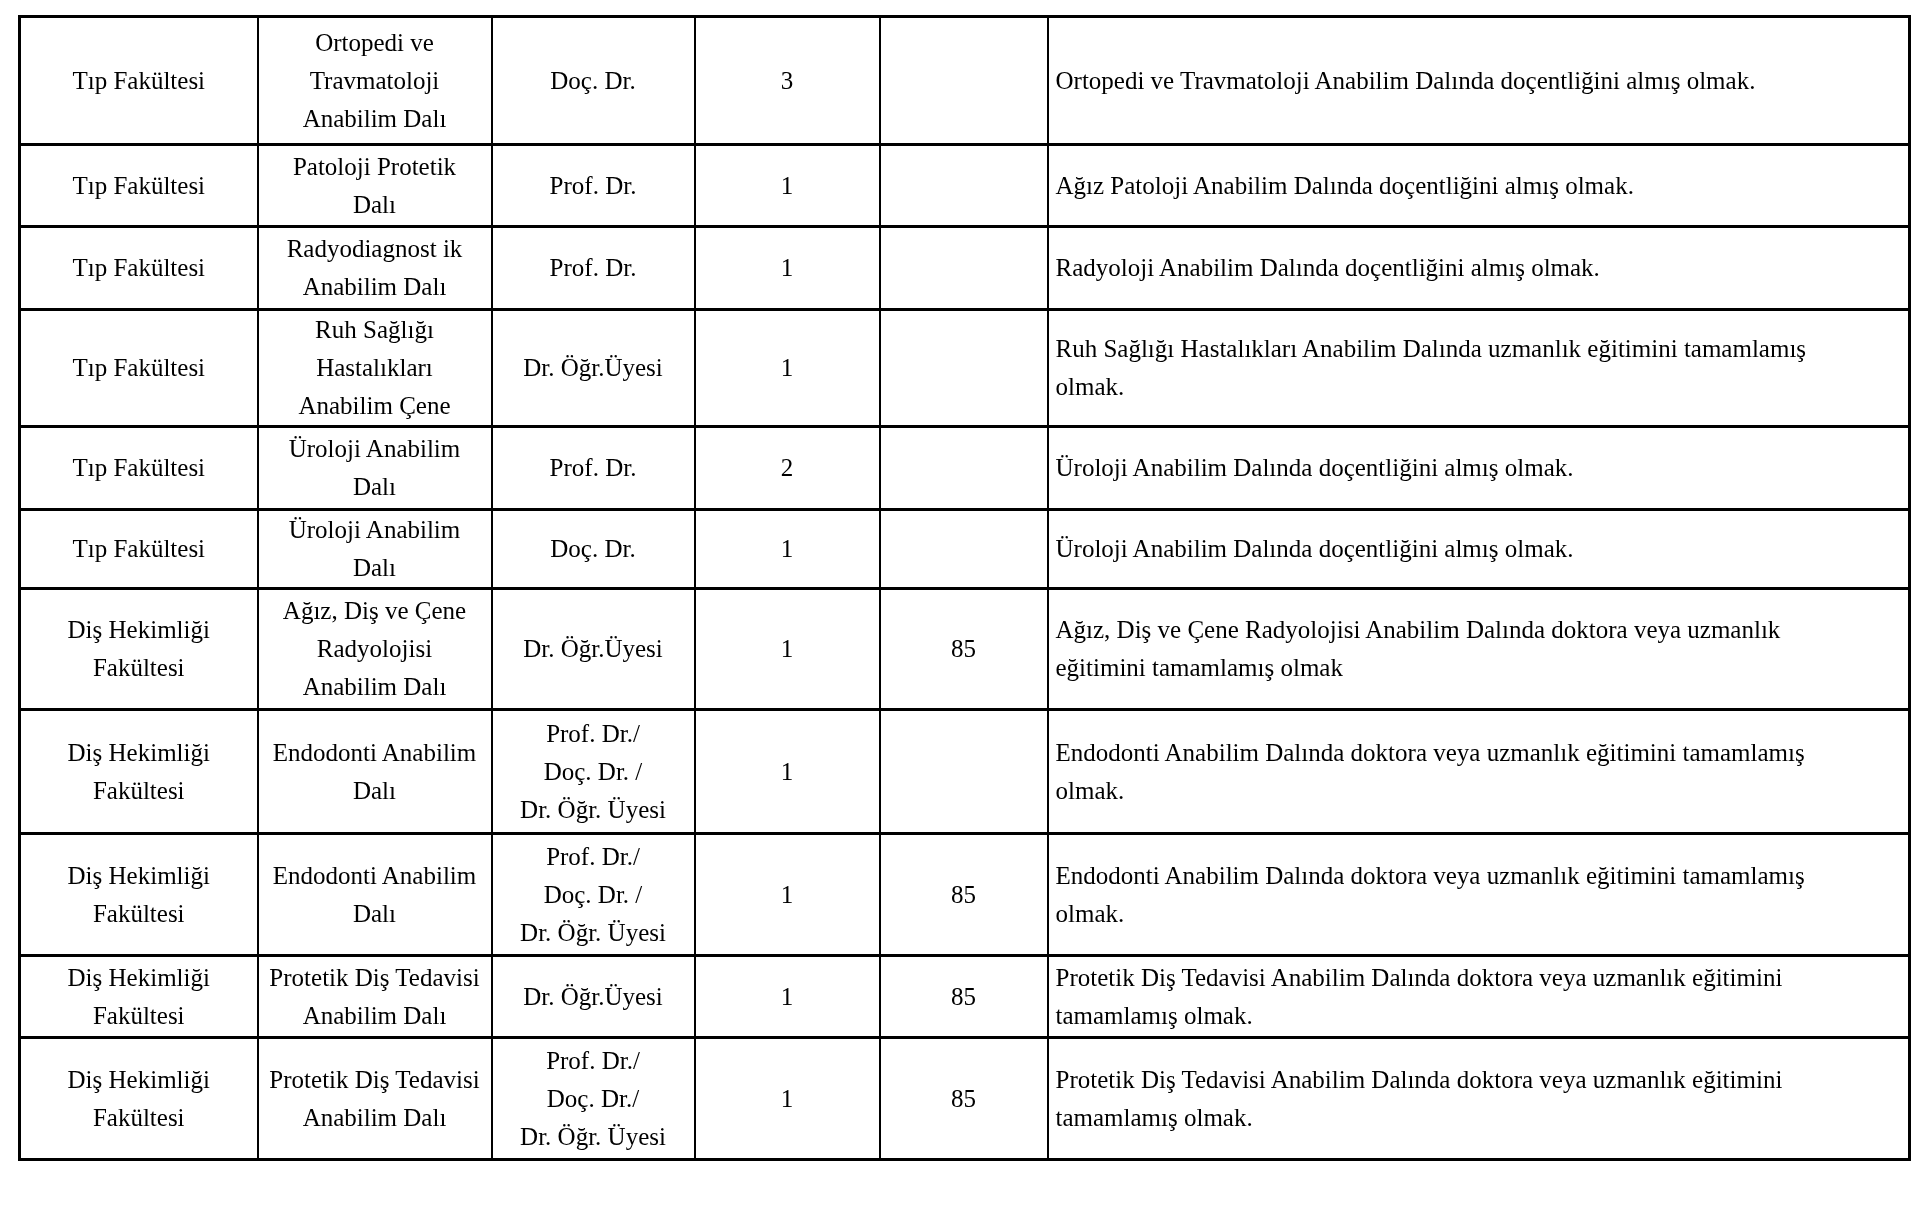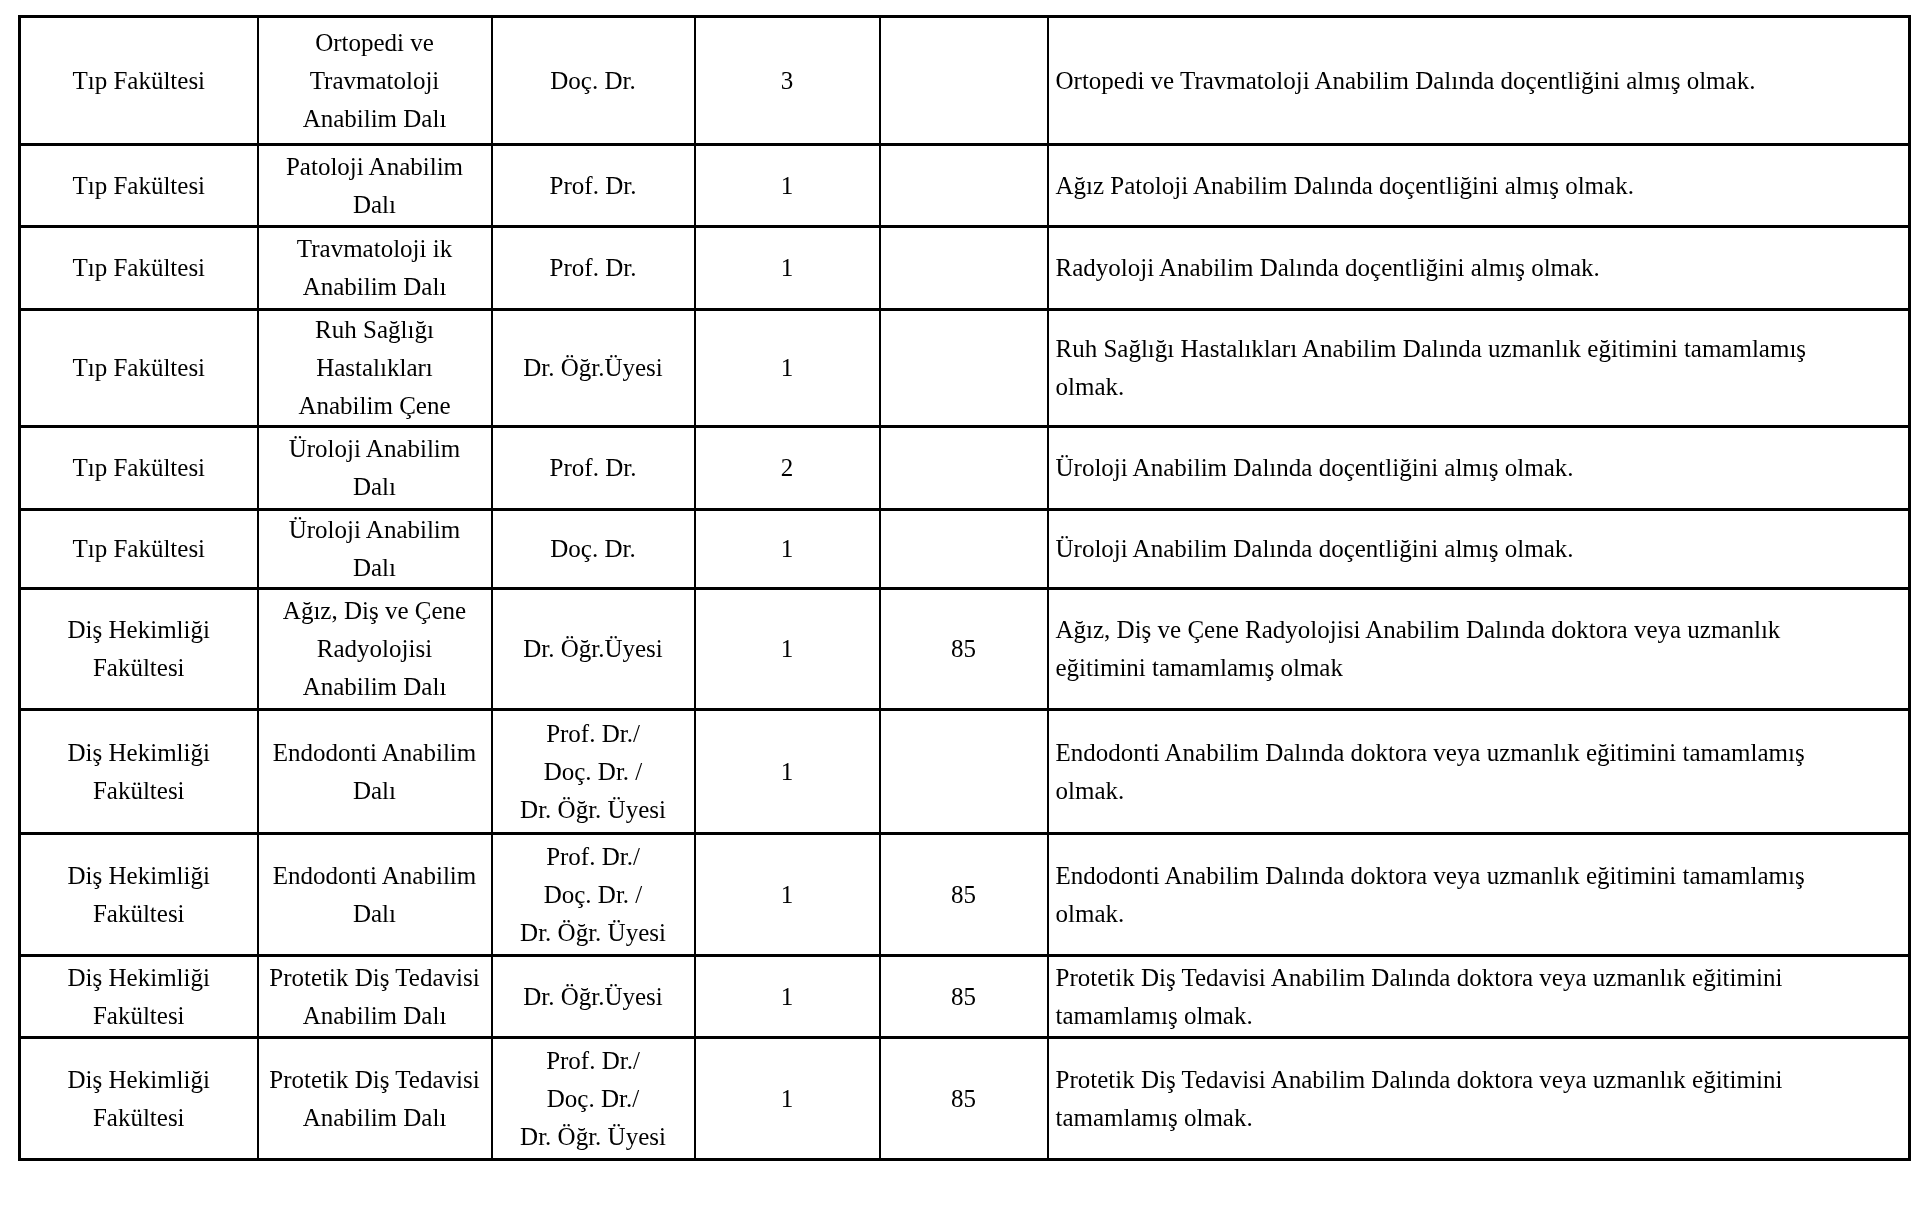--- a/index.html
+++ b/index.html
@@ -74,31 +74,31 @@
 Travmatoloji
 Anabilim Dalı</td>
     <td>Doç. Dr.</td>
     <td>3</td>
     <td></td>
     <td class="req">Ortopedi ve Travmatoloji Anabilim Dalında doçentliğini almış olmak.</td>
   </tr>
 
   <tr class="r1">
     <td>Tıp Fakültesi</td>
-    <td>Patoloji Anabilim
+    <td>Patoloji Protetik
 Dalı</td>
     <td>Prof. Dr.</td>
     <td>1</td>
     <td></td>
     <td class="req">Ağız Patoloji Anabilim Dalında doçentliğini almış olmak.</td>
   </tr>
 
   <tr class="r2">
     <td>Tıp Fakültesi</td>
-    <td>Travmatoloji ik
+    <td>Radyodiagnost ik
 Anabilim Dalı</td>
     <td>Prof. Dr.</td>
     <td>1</td>
     <td></td>
     <td class="req">Radyoloji Anabilim Dalında doçentliğini almış olmak.</td>
   </tr>
 
   <tr class="r3">
     <td>Tıp Fakültesi</td>
     <td>Ruh Sağlığı

